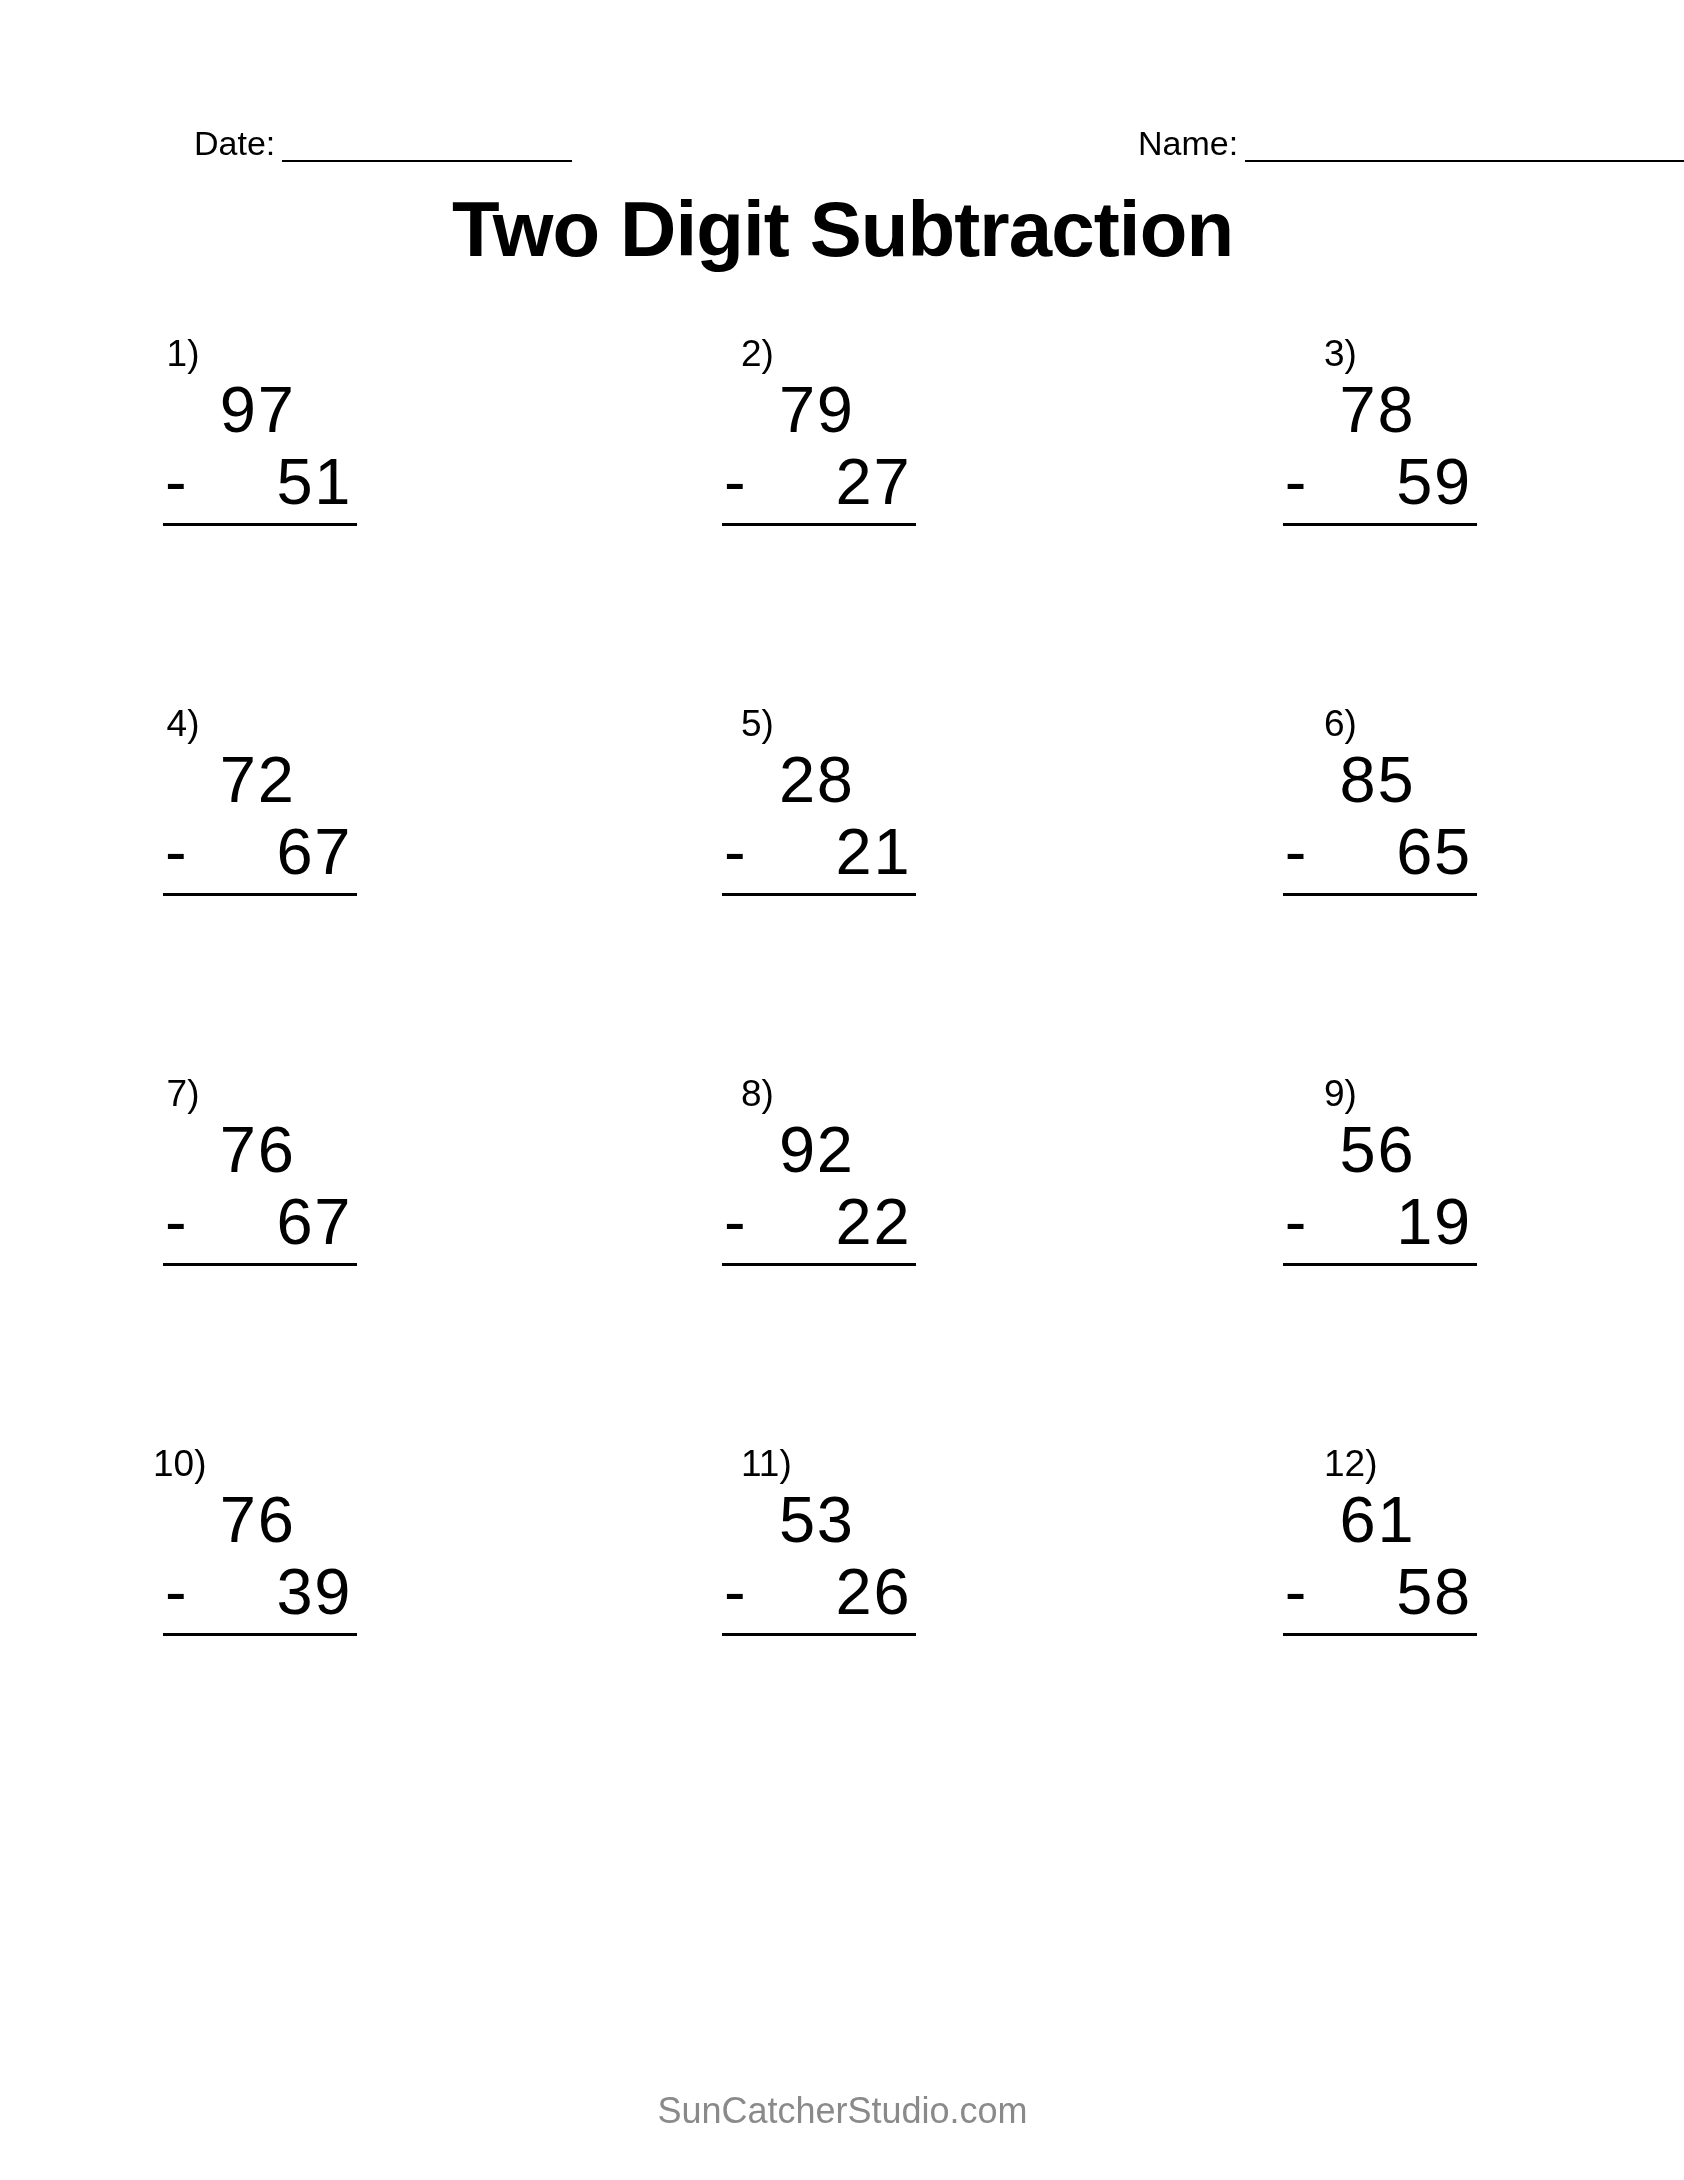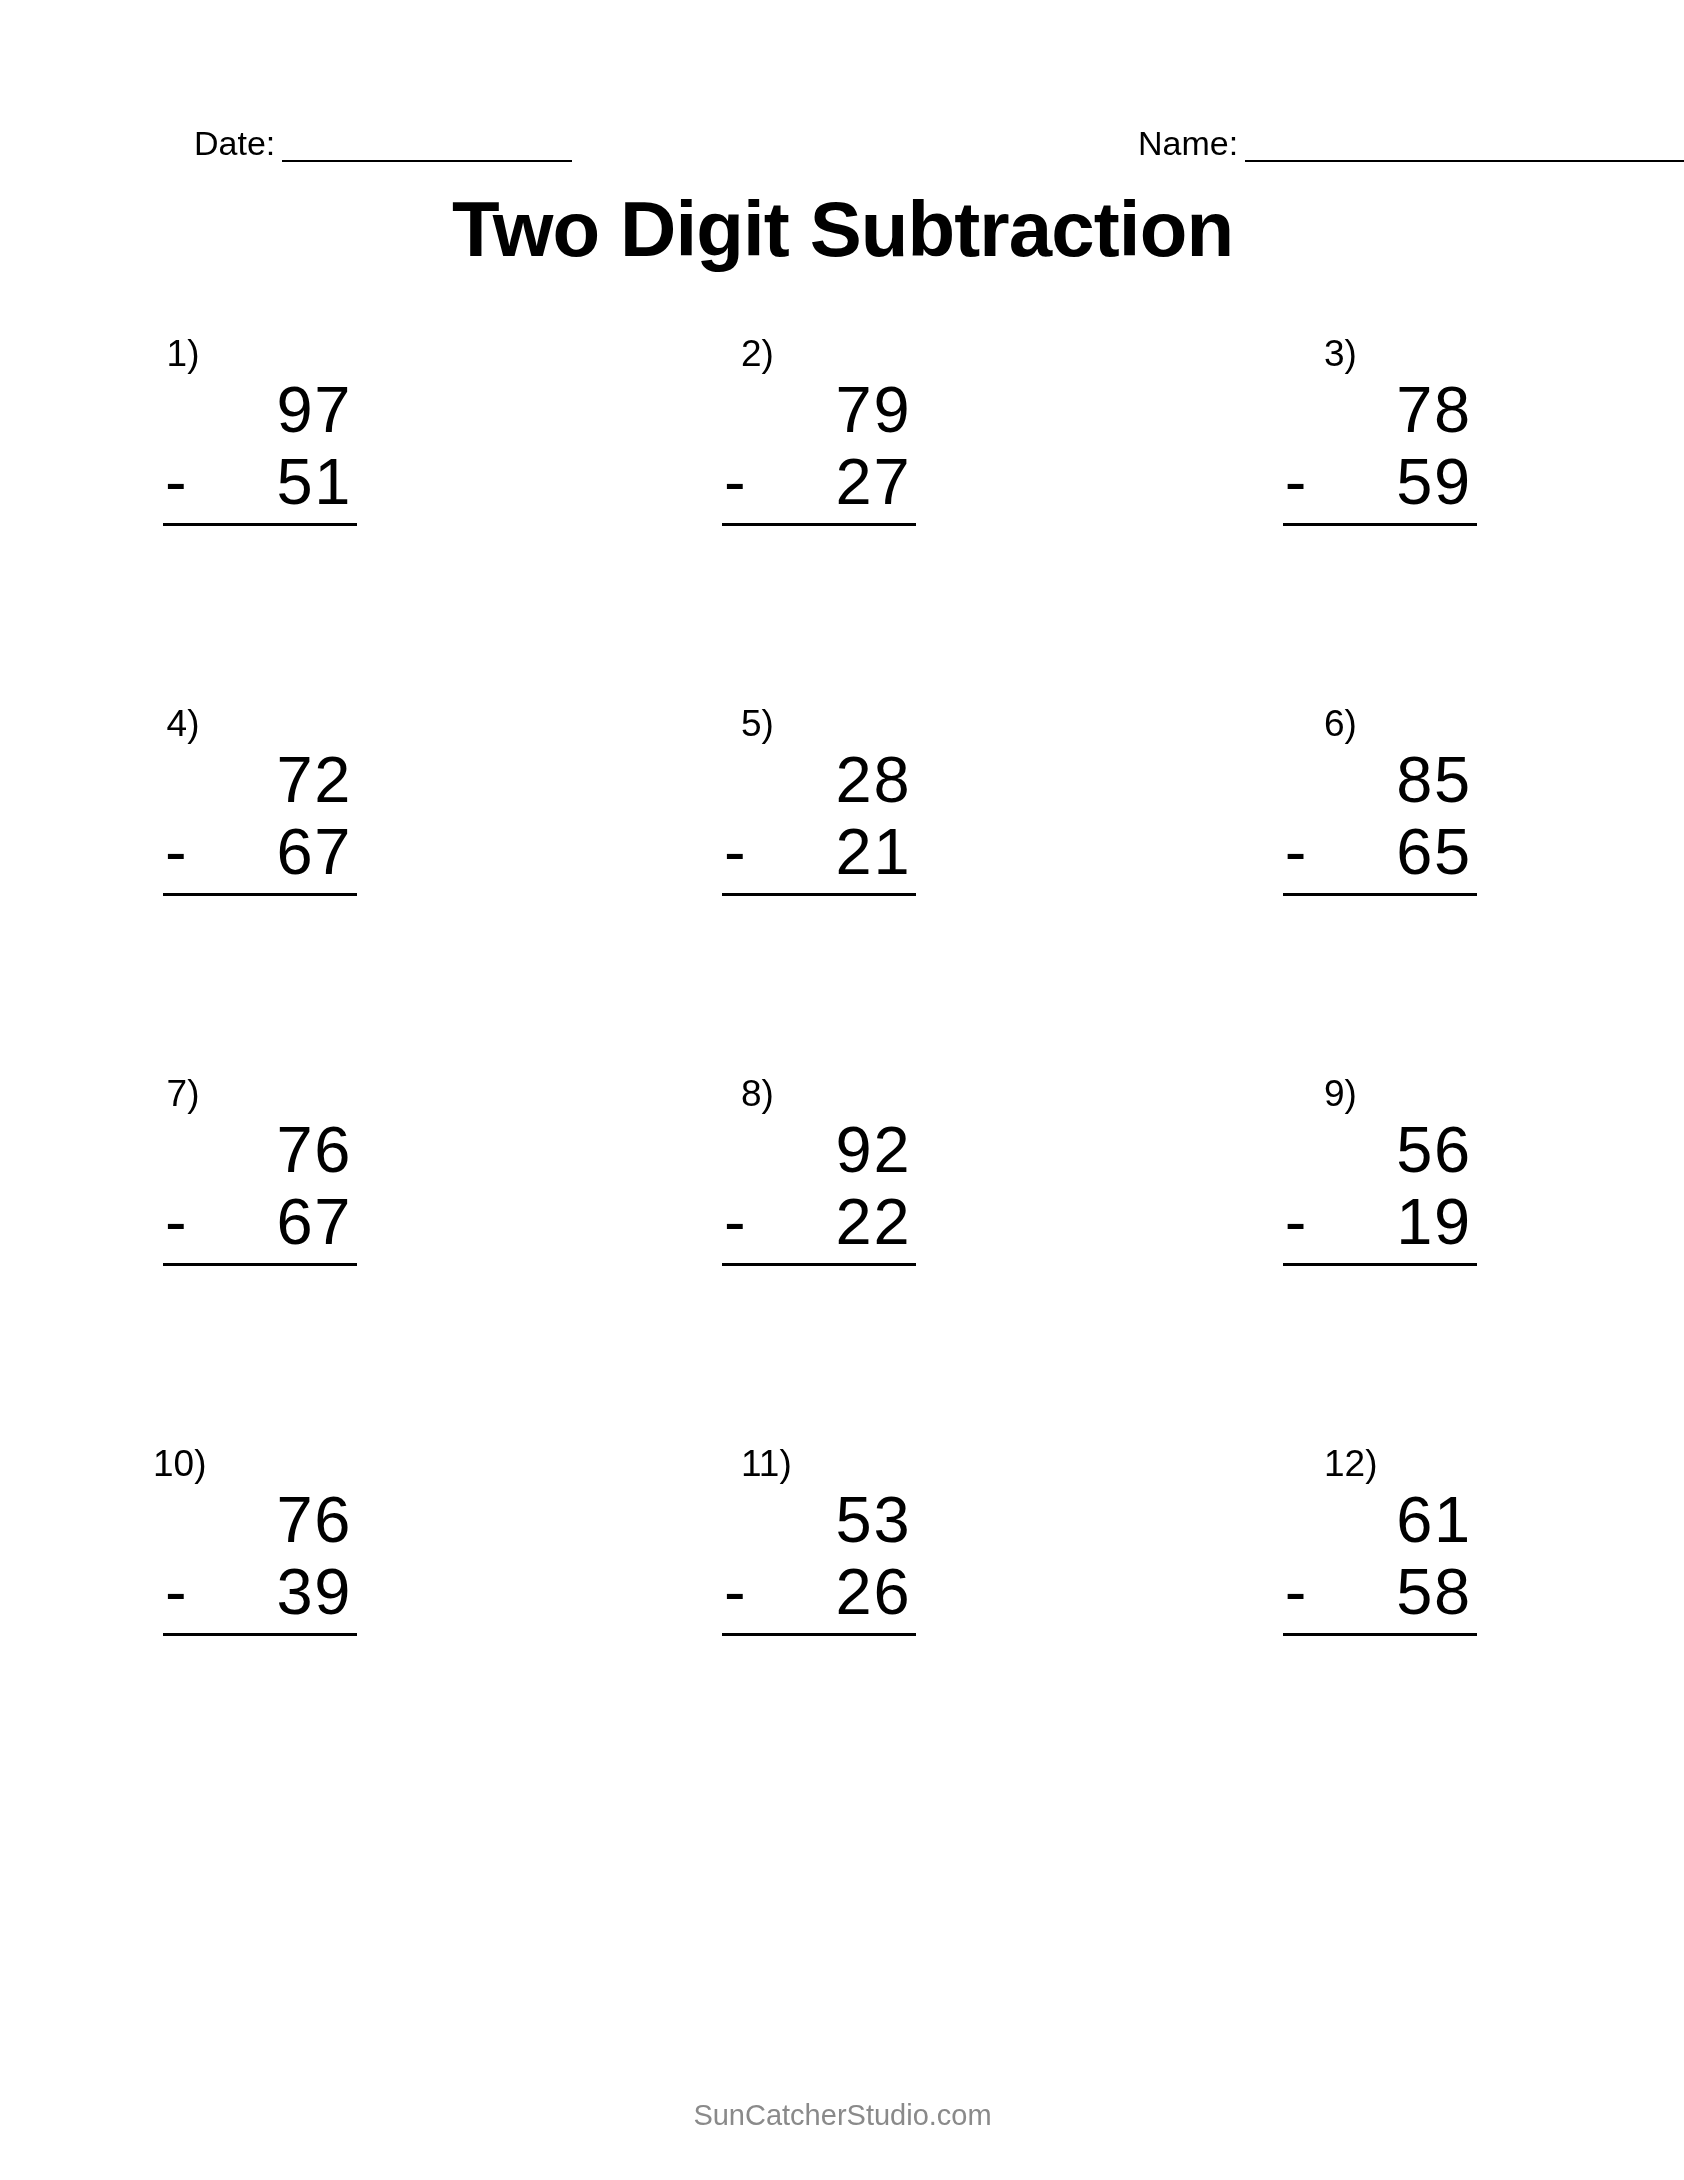--- a/index.html
+++ b/index.html
@@ -93,21 +93,21 @@
   .prob-index.wide {
     padding-left: 0;
   }
   .prob-body {
     width: 194px;
     margin-left: 15.3px;
   }
   .prob-line {
     font-size: 65px;
     line-height: 72px;
-    text-align: right;
+    text-align: center;
     letter-spacing: 1.7px;
     white-space: pre;
   }
   .prob-top {
     padding-right: 5.1px;
   }
   .prob-bottom {
     display: flex;
     justify-content: space-between;
     padding-right: 5.1px;
@@ -126,21 +126,21 @@
   .col-2 .prob-index { padding-left: 39px; }
   .col-3 .prob-index { padding-left: 73px; }
 
   
   .footer {
     position: absolute;
     bottom: 49px;
     left: 0;
     width: 100%;
     text-align: center;
-    font-size: 29px;
+    font-size: 36px;
     color: #8a8a8a;
   }
 </style>
 </head>
 <body>
 
 <div class="sheet">
 
   <div class="header-row">
     <div class="field date-field">

